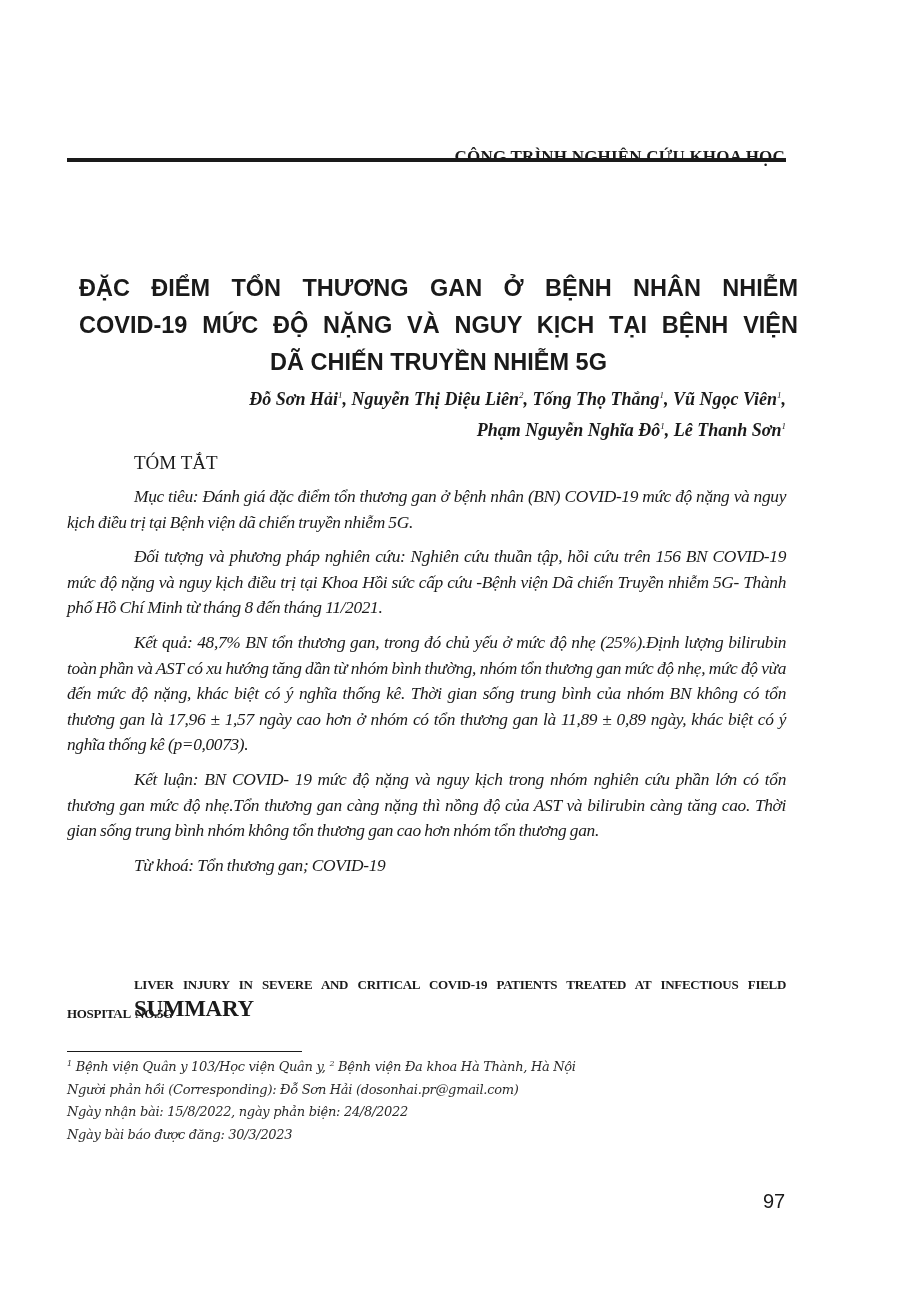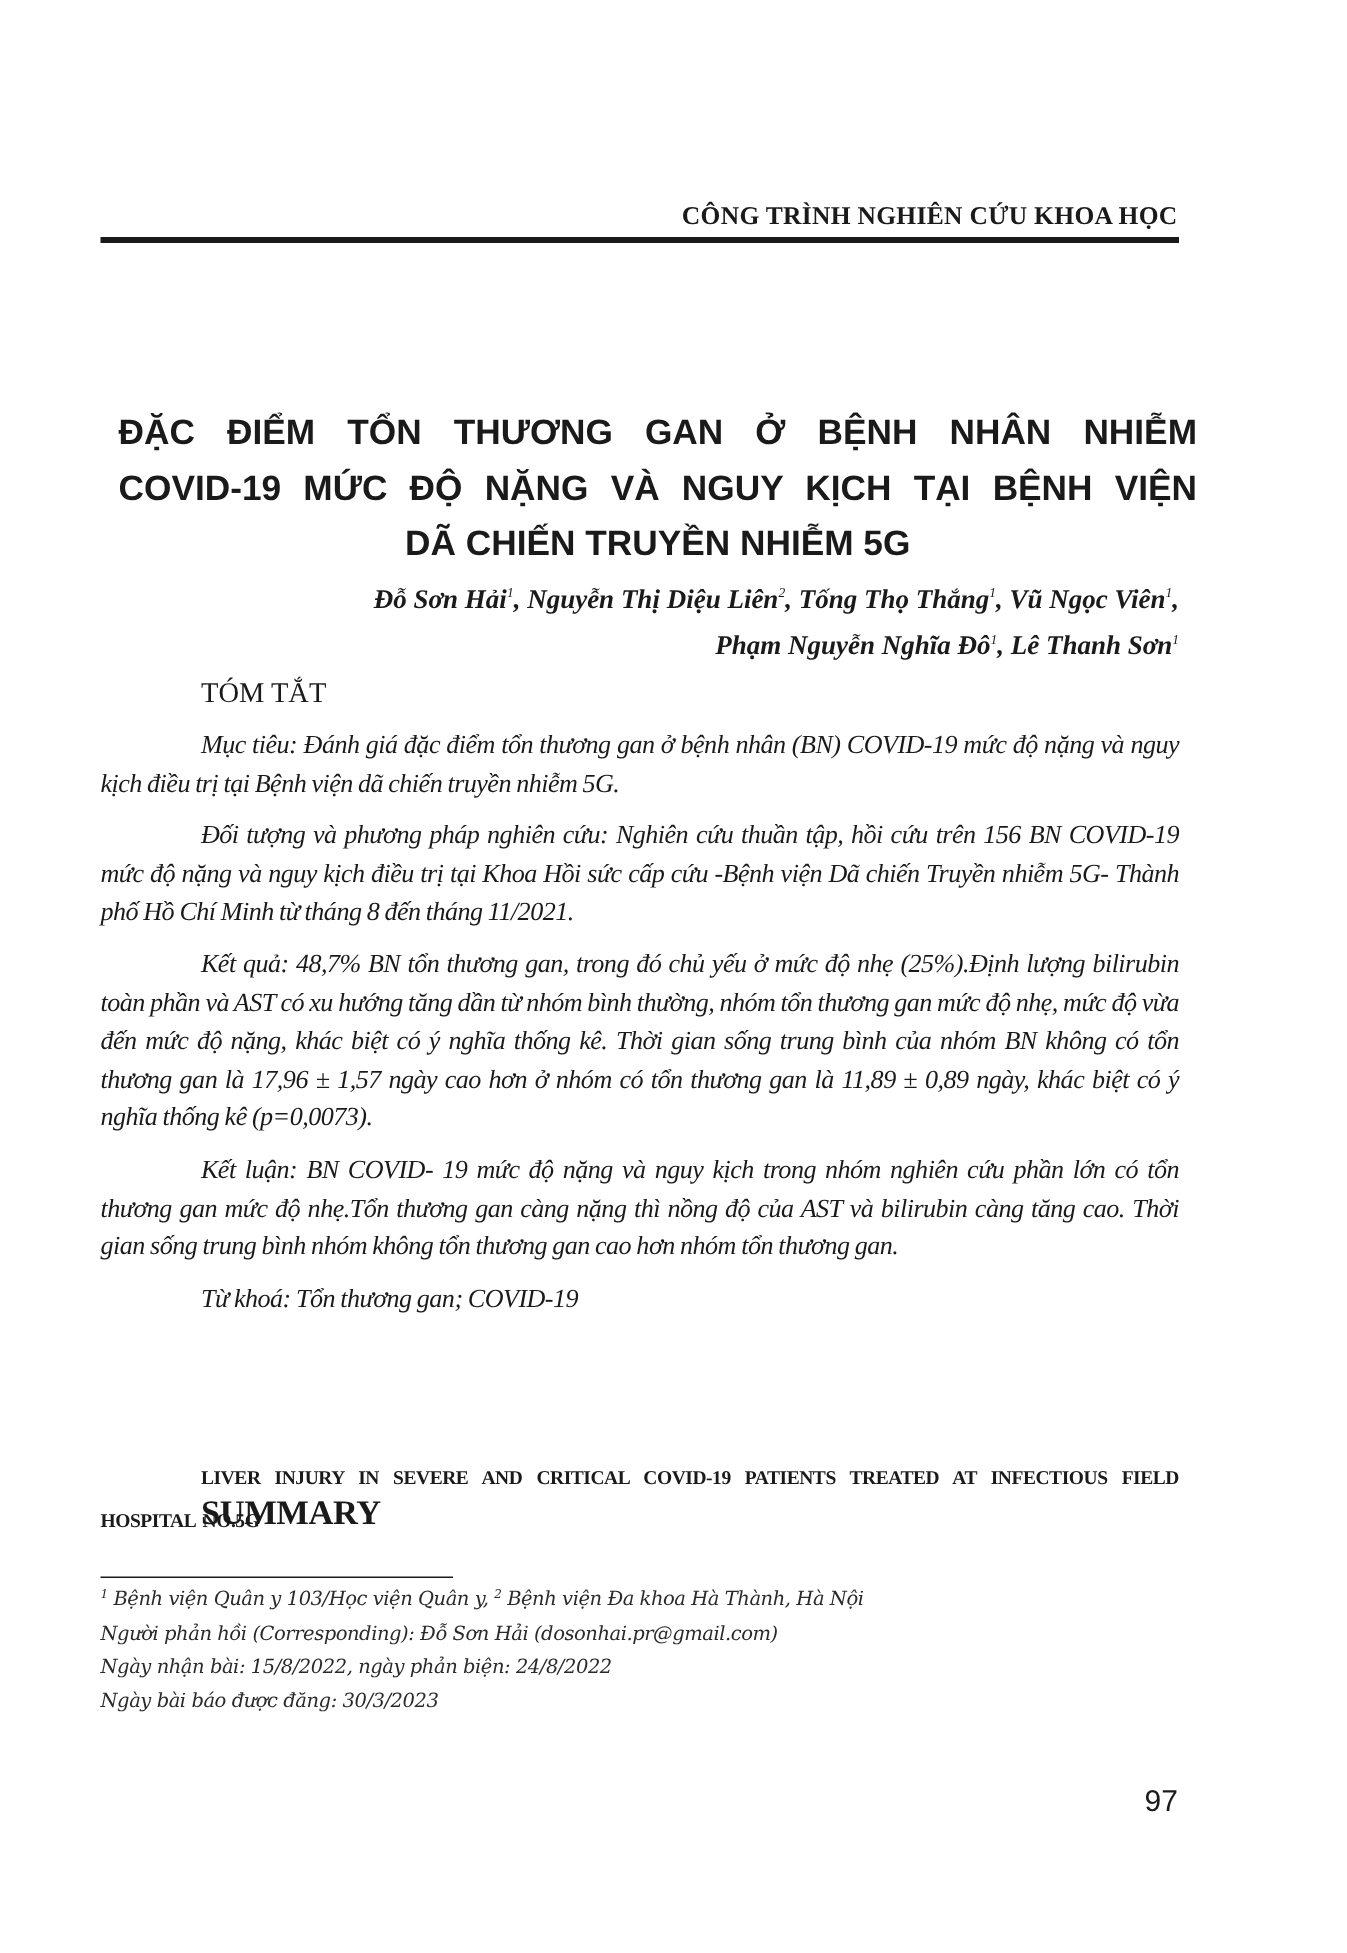--- a/index.html
+++ b/index.html
@@ -12,21 +12,21 @@
       height: 1302px;
       position: relative;
       overflow: hidden;
       color: #1a1a1a;
       font-family: "Liberation Serif", serif;
     }
     .running-head {
       position: absolute;
       left: 67px;
       right: 113px;
-      top: 134px;
+      top: 147px;
       text-align: right;
       font-family: "Liberation Serif", serif;
       font-weight: bold;
       font-size: 17px;
       letter-spacing: 0.2px;
       color: #1a1a1a;
     }
     .head-rule {
       position: absolute;
       left: 67px;

